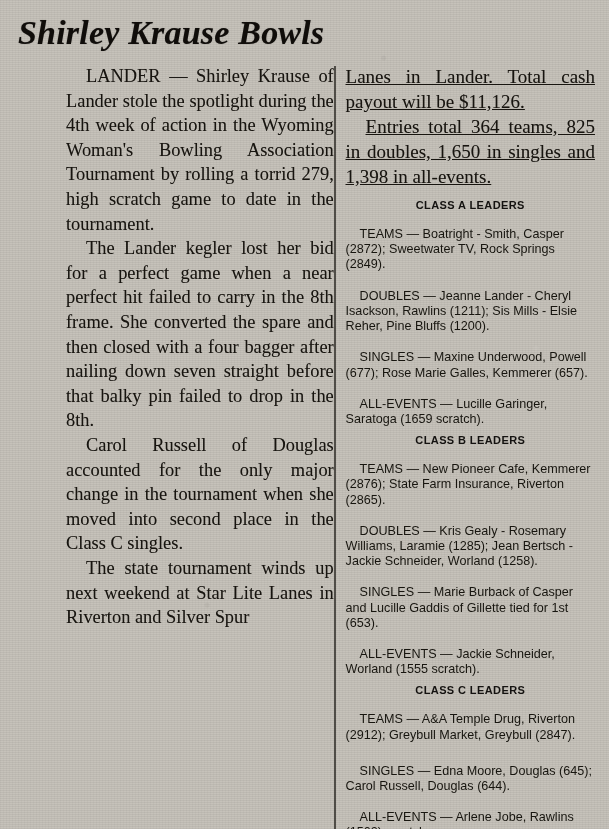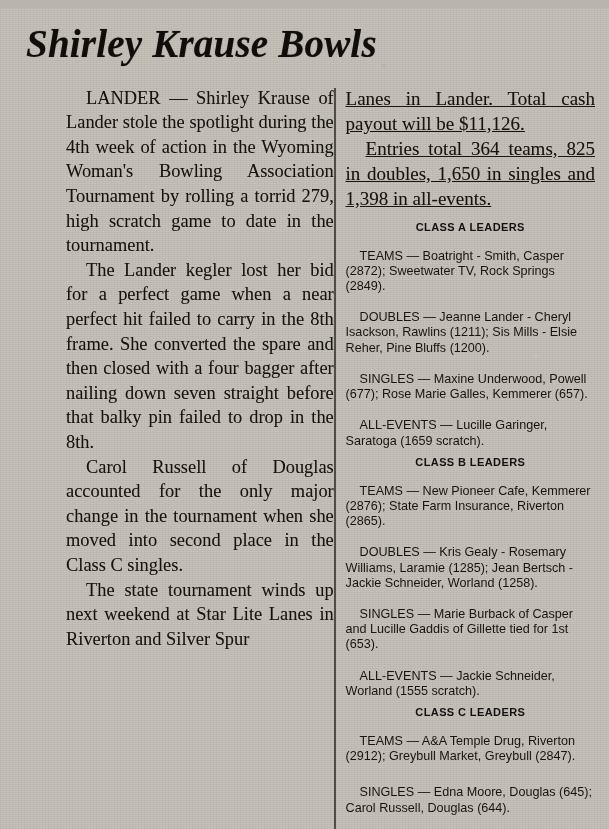--- a/index.html
+++ b/index.html
@@ -31,26 +31,26 @@
     pointer-events: none;
     background:
       radial-gradient(circle at 12% 18%, rgba(255,255,255,0.10) 0 2px, transparent 3px),
       radial-gradient(circle at 63% 7%, rgba(0,0,0,0.06) 0 2px, transparent 3px),
       radial-gradient(circle at 88% 42%, rgba(255,255,255,0.08) 0 2px, transparent 3px),
       radial-gradient(circle at 34% 73%, rgba(0,0,0,0.05) 0 2px, transparent 3px),
       radial-gradient(circle at 77% 88%, rgba(255,255,255,0.07) 0 2px, transparent 3px);
     opacity: .7;
   }
   .headline {
-    margin: 8px;
+    margin: 0;
     padding: 14px 16px 0 18px;
     font-family: "Liberation Serif", serif;
     font-weight: bold;
     font-style: italic;
-    font-size: 39px;
+    font-size: 34px;
     line-height: 1.12;
     letter-spacing: 0.2px;
     color: #100d0a;
     text-shadow: 0 0 1px rgba(0,0,0,0.35);
   }
   .headline .l2 { display: block; }
   .columns {
     display: flex;
     padding: 12px 14px 8px 18px;
     box-sizing: border-box;

